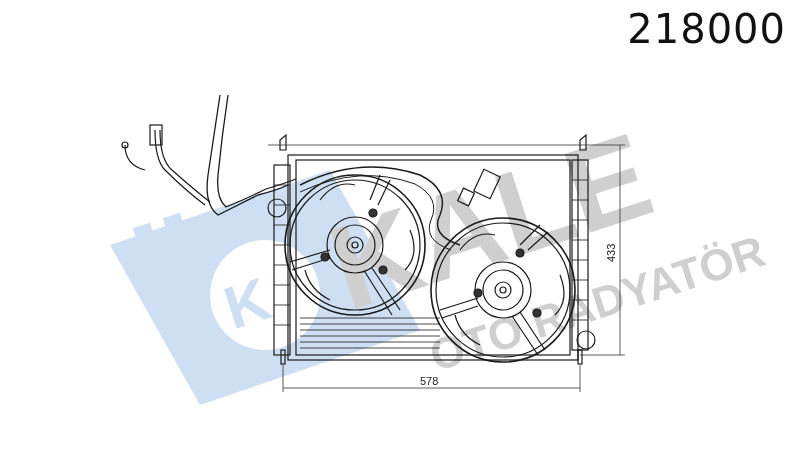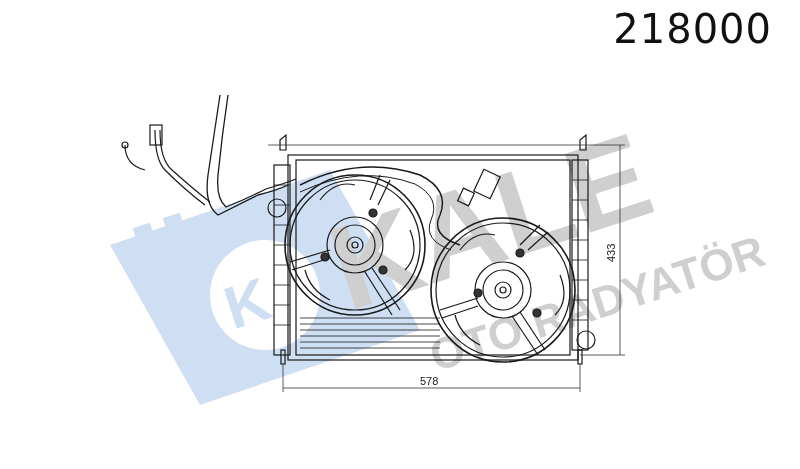--- a/index.html
+++ b/index.html
@@ -1,17 +1,17 @@
 <!DOCTYPE html>
 <html><head>
 <meta charset="utf-8">
 <style>
   html,body{margin:0;padding:0;background:#ffffff;}
   body{width:800px;height:469px;position:relative;overflow:hidden;font-family:"Liberation Sans",sans-serif;}
-  .part-number{position:absolute;right:28px;top:6px;font-size:40px;color:#111;letter-spacing:1px;font-family:"DejaVu Sans",sans-serif;}
+  .part-number{position:absolute;right:14px;top:6px;font-size:40px;color:#111;letter-spacing:1px;font-family:"DejaVu Sans",sans-serif;}
   svg{position:absolute;left:0;top:0;}
   .dim{font-size:11px;fill:#222;font-family:"Liberation Sans",sans-serif;}
 </style>
 </head>
 <body>
 
 <div class="part-number">218000</div>
 
 <svg width="800" height="469" viewBox="0 0 800 469">
 

